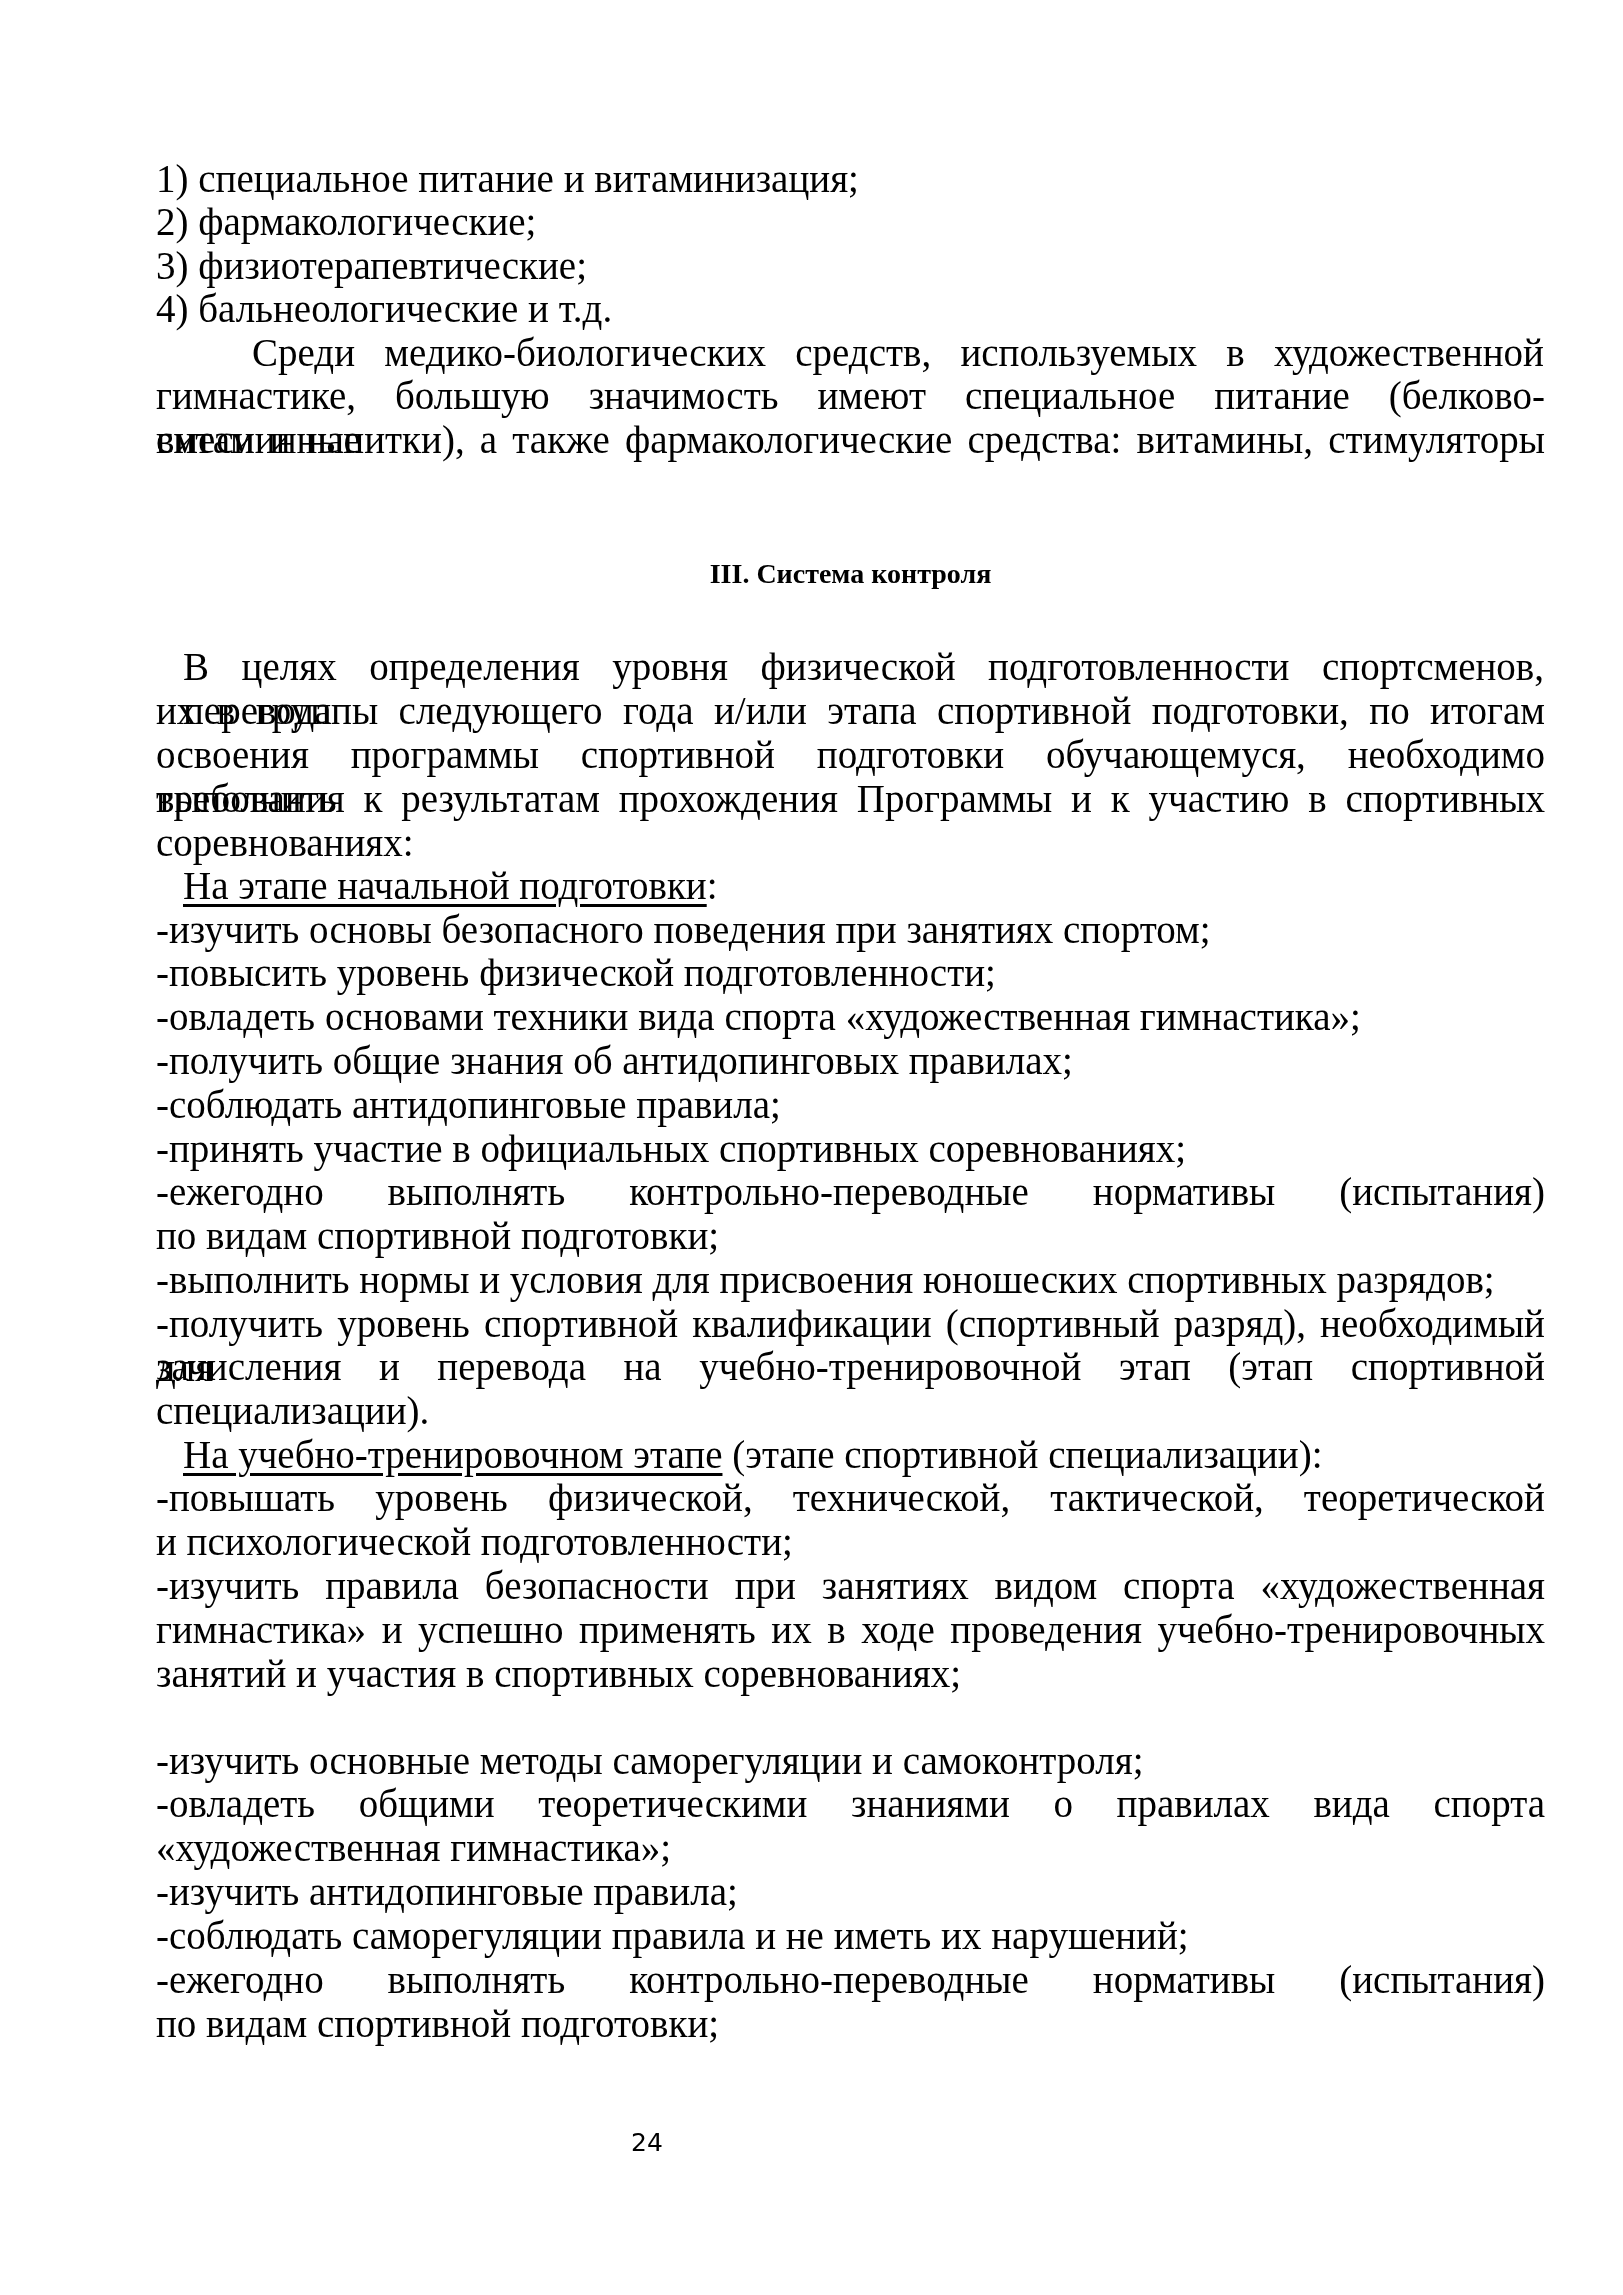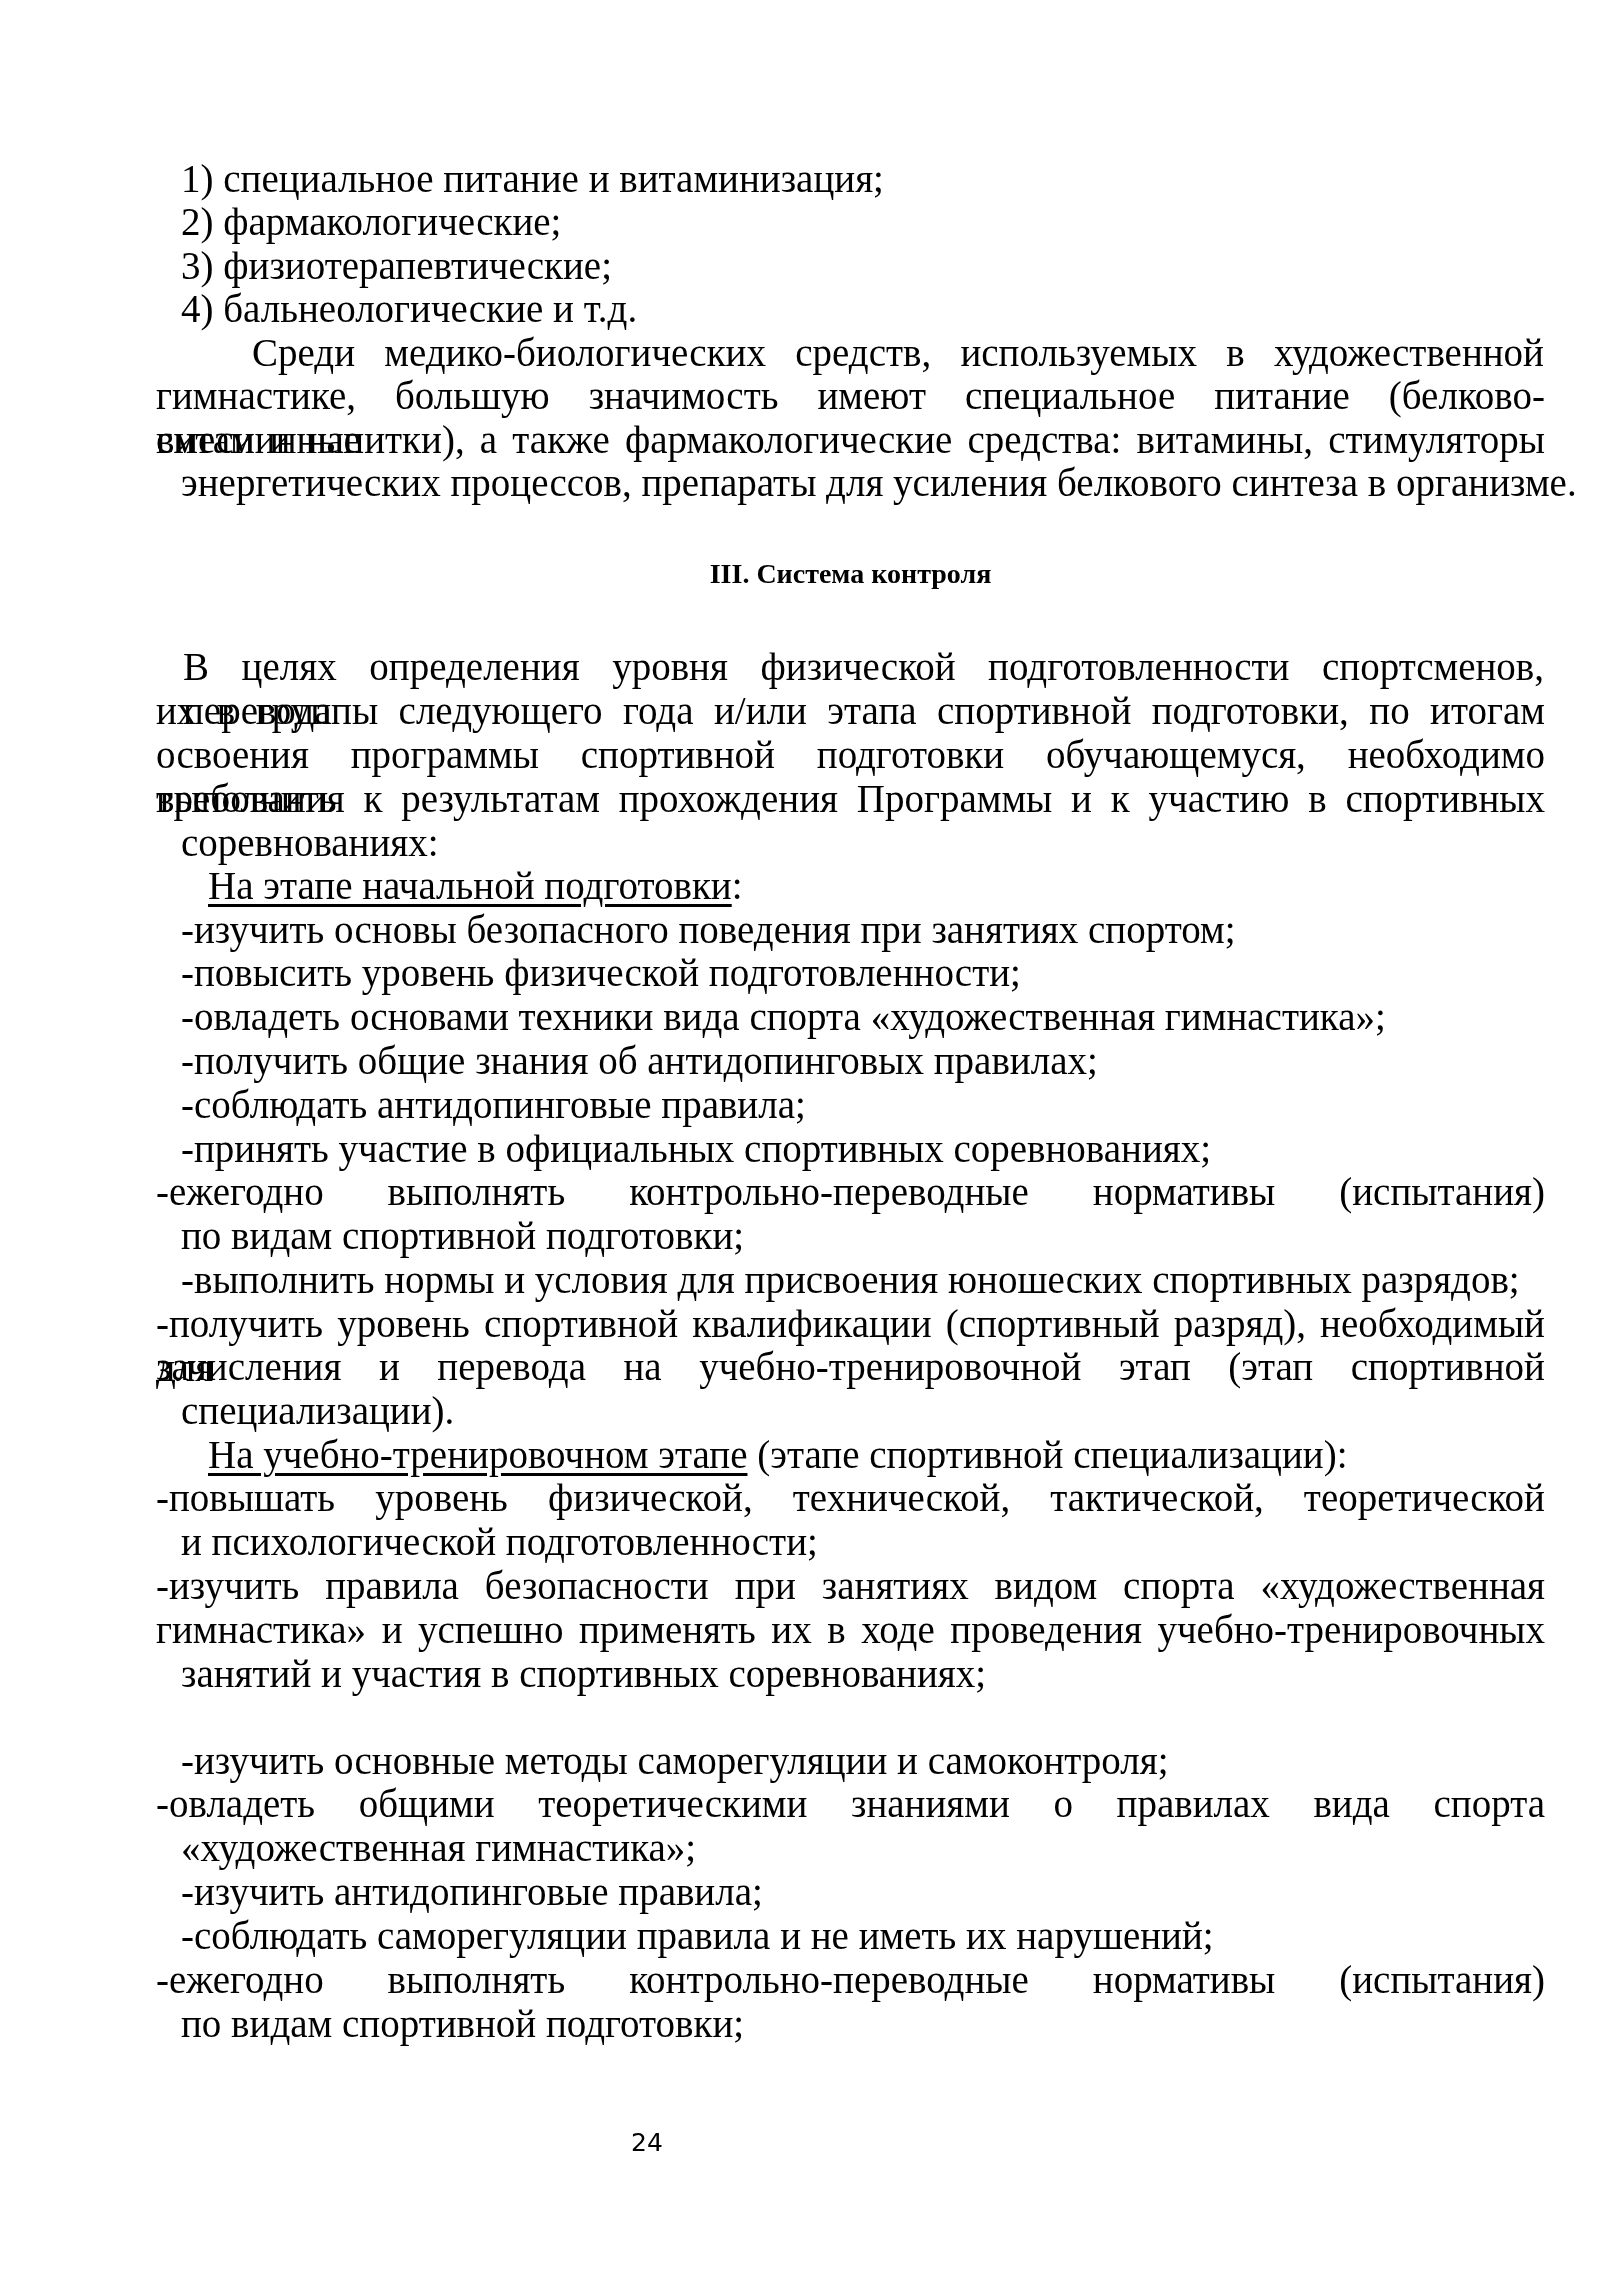--- a/index.html
+++ b/index.html
@@ -32,21 +32,20 @@
     white-space: nowrap;
     
   }
   .line.justify {
     text-align: justify;
     text-align-last: justify;
     white-space: normal;
   }
   .line.left {
     text-align: left;
-    margin-left: 25px;
   }
   .indent-small { left: 183px; width: 1361px; }
   .indent-large { left: 252px; width: 1292px; }
   .heading {
     position: absolute;
     left: 156px;
     width: 1389px;
     text-align: center;
     font-weight: bold;
     font-size: 28px;
@@ -73,21 +72,20 @@
 <div class="page">
 
   <div class="line left" style="top:157px">1) специальное питание и витаминизация;</div>
   <div class="line left" style="top:200px">2) фармакологические;</div>
   <div class="line left" style="top:244px">3) физиотерапевтические;</div>
   <div class="line left" style="top:287px">4) бальнеологические и т.д.</div>
 
   <div class="line justify indent-large" style="top:331px">Среди медико-биологических средств, используемых в художественной</div>
   <div class="line justify" style="top:374px">гимнастике, большую значимость имеют специальное питание (белково-витаминные</div>
   <div class="line justify" style="top:418px">смеси и напитки), а также фармакологические средства: витамины, стимуляторы</div>
-  <div class="line left" style="top:461px">энергетических процессов, препараты для усиления белкового синтеза в организме.</div>
 
   <div class="heading" style="top:552px">III. Система контроля</div>
 
   <div class="line justify indent-small" style="top:645px">В целях определения уровня физической подготовленности спортсменов, перевода</div>
   <div class="line justify" style="top:689px">их в группы следующего года и/или этапа спортивной подготовки, по итогам</div>
   <div class="line justify" style="top:733px">освоения программы спортивной подготовки обучающемуся, необходимо выполнить</div>
   <div class="line justify" style="top:777px">требования к результатам прохождения Программы и к участию в спортивных</div>
   <div class="line left" style="top:821px">соревнованиях:</div>
 
   <div class="line left indent-small" style="top:864px">

